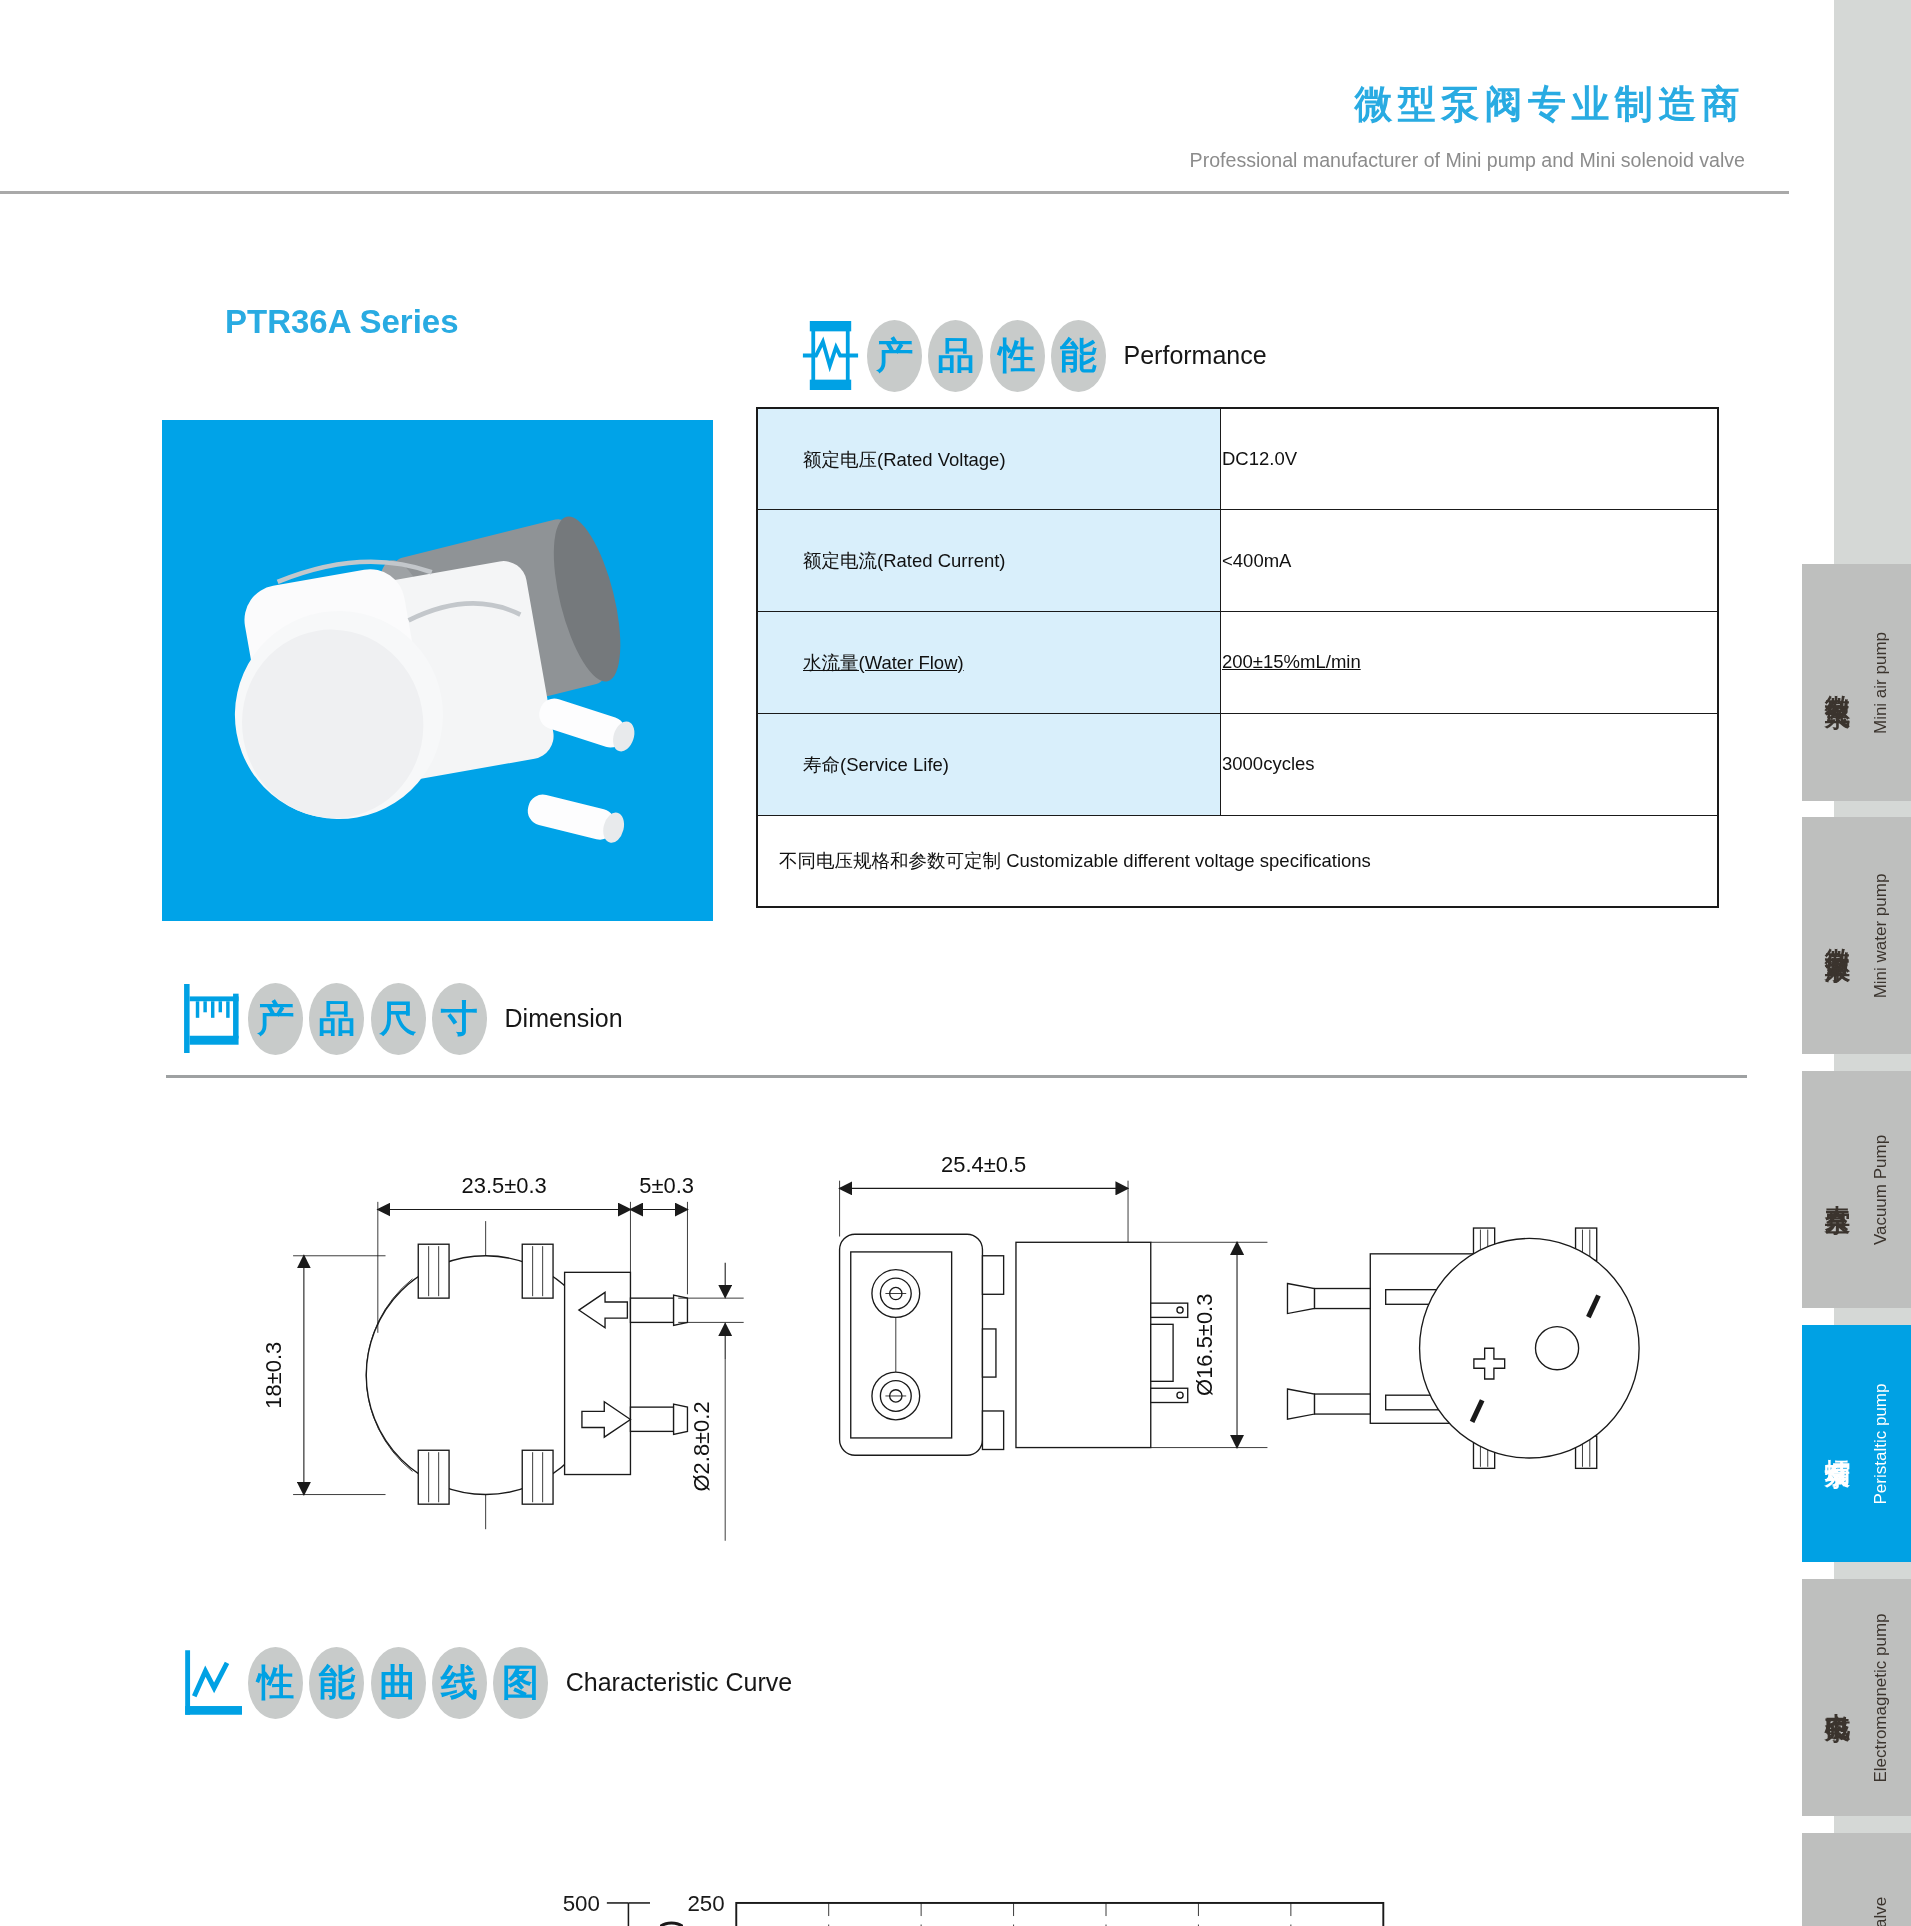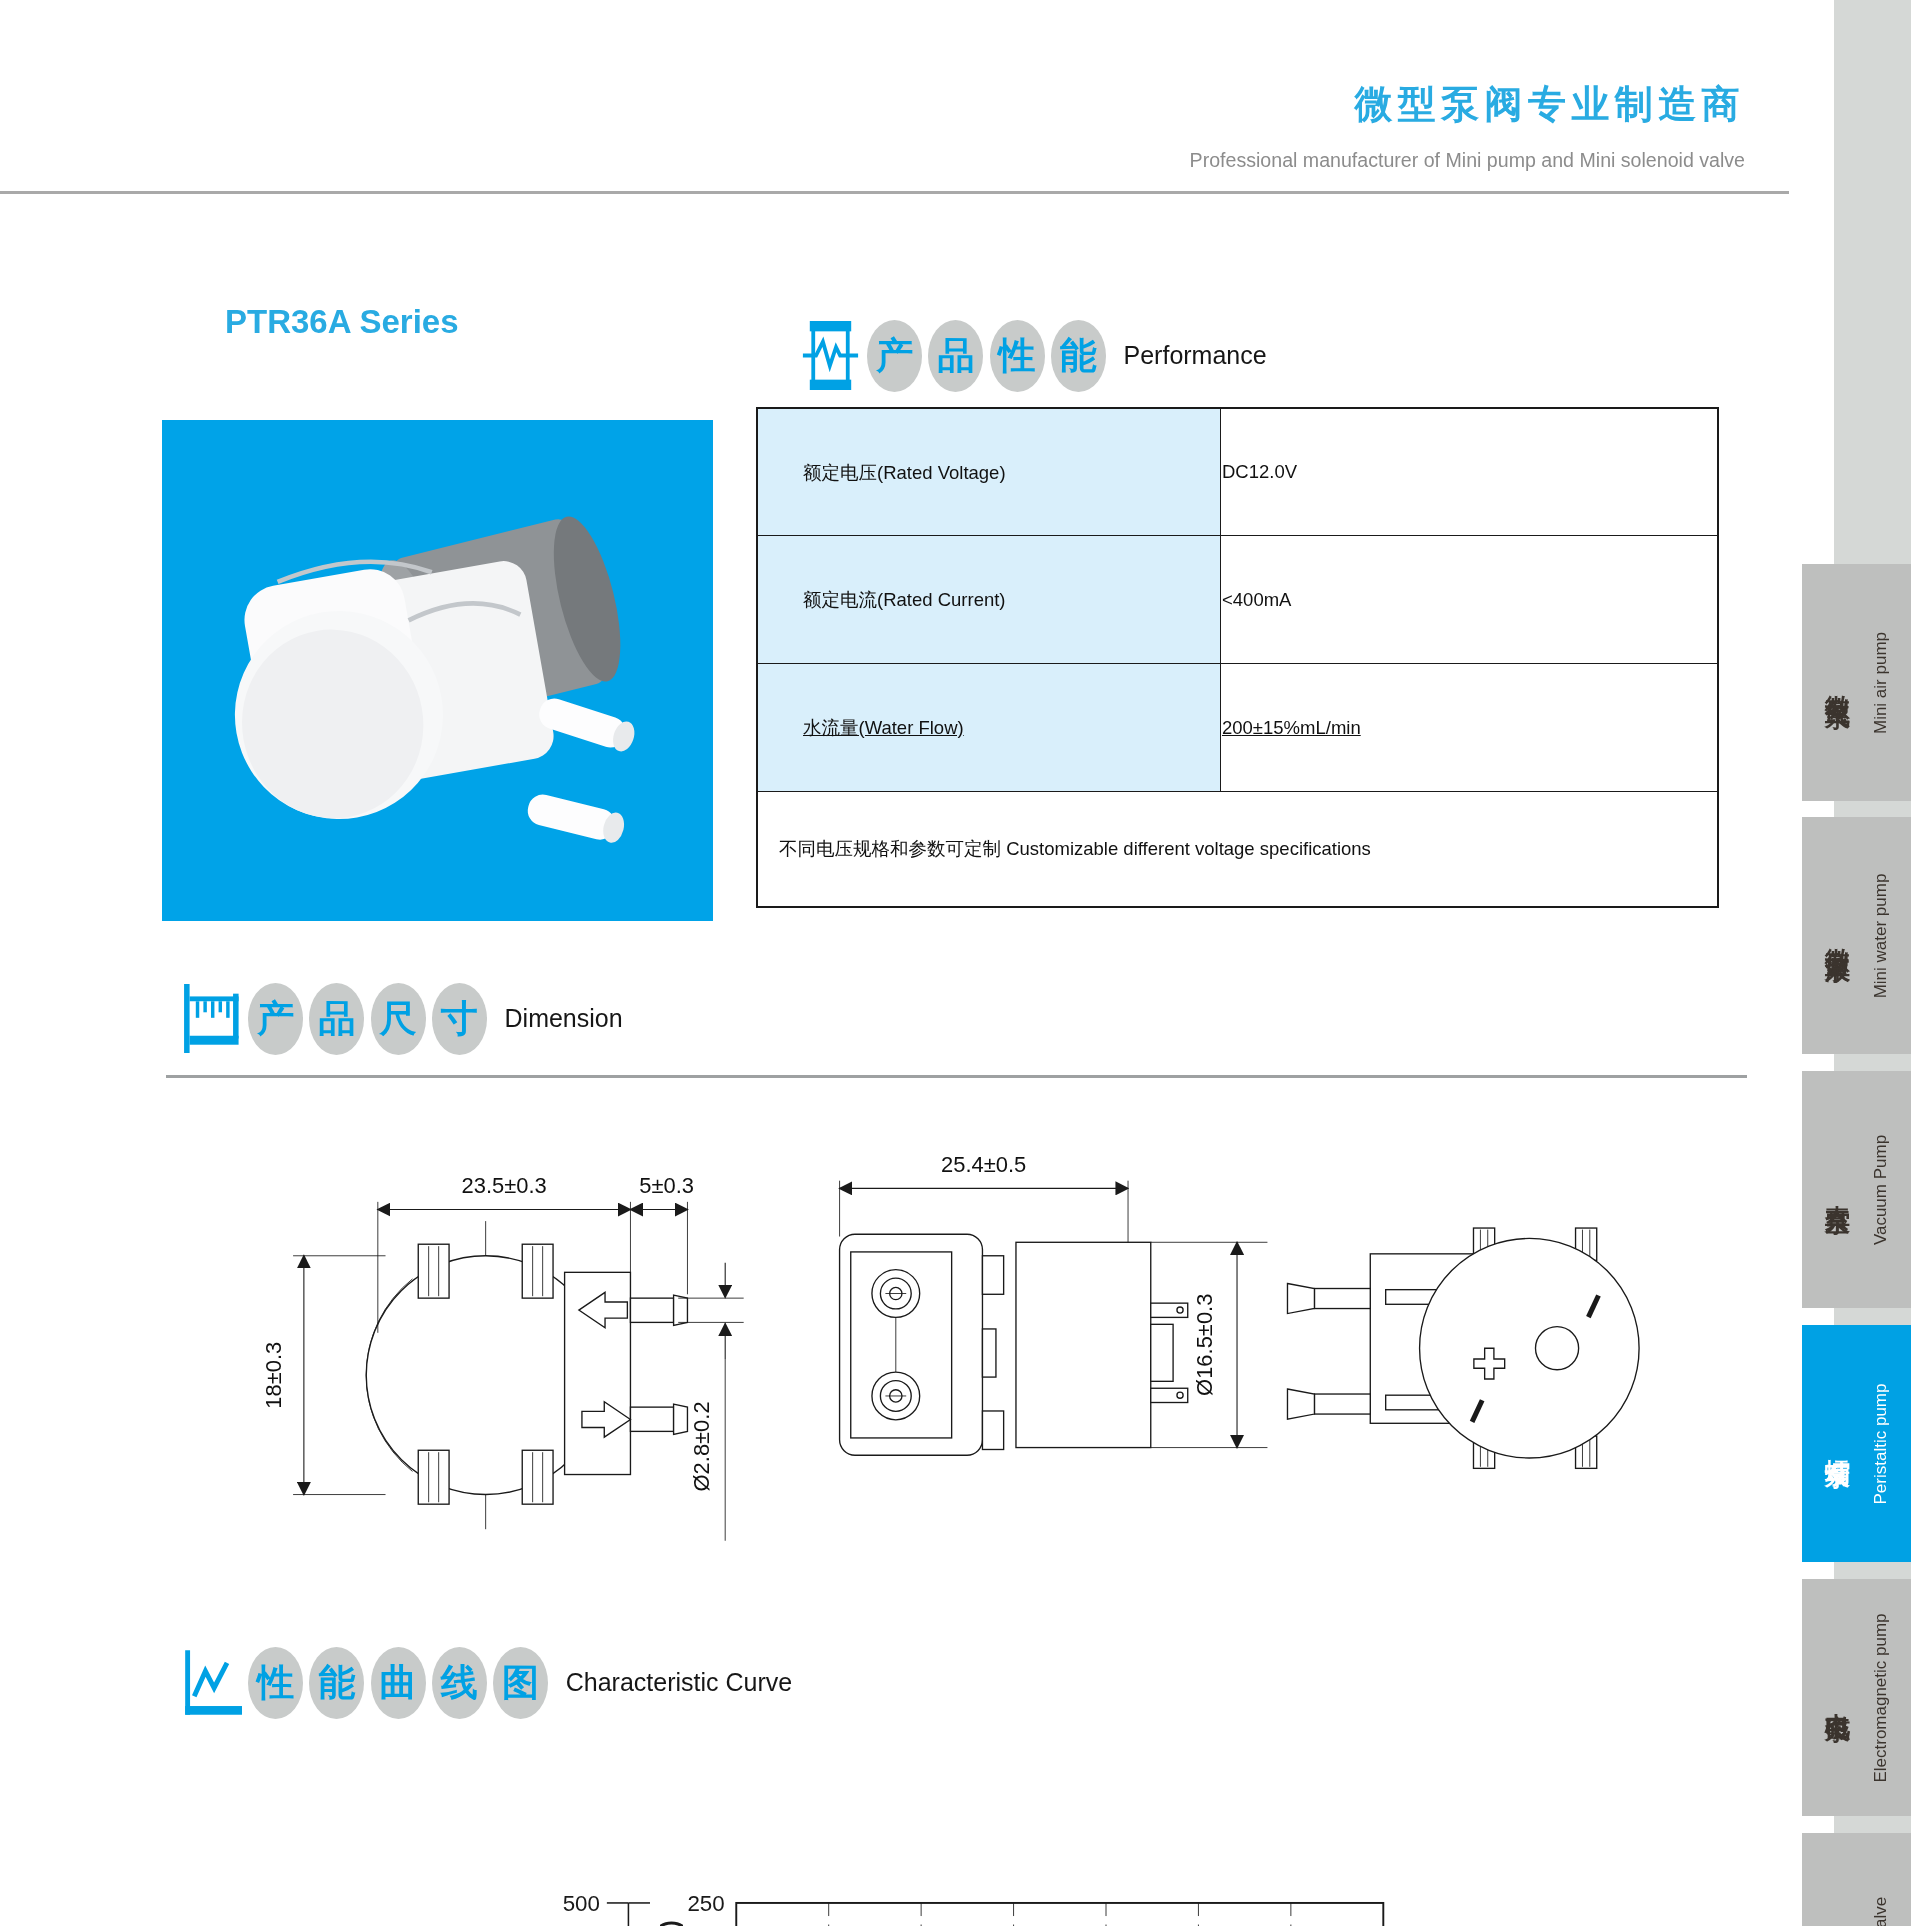--- a/index.html
+++ b/index.html
@@ -127,20 +127,24 @@
       <td class="lbl">额定电压(Rated Voltage)</td>
       <td class="val">DC12.0V</td>
     </tr>
     <tr style="height:83px;padding-left:40px;">
       <td class="lbl">额定电流(Rated Current)</td>
       <td class="val">&lt;400mA</td>
     </tr>
     <tr style="height:83px;text-decoration:underline;">
       <td class="lbl">水流量(Water Flow)</td>
       <td class="val">200±15%mL/min</td>
+    </tr>
+    <tr style="height:83px;">
+      <td class="lbl">寿命(Service Life)</td>
+      <td class="val">3000cycles</td>
     </tr>
     <tr style="height:75px;padding-left:36px;">
       <td class="note" colspan="2">不同电压规格和参数可定制  Customizable different voltage specifications</td>
     </tr>
   </tbody>
     </table>
 
   <div class="section-head" style="left:181px;top:982px;">
     <svg class="sec-icon" viewBox="0 0 175 200">
       <rect x="8" y="0" width="16" height="200" fill="#00A1E4"></rect>

